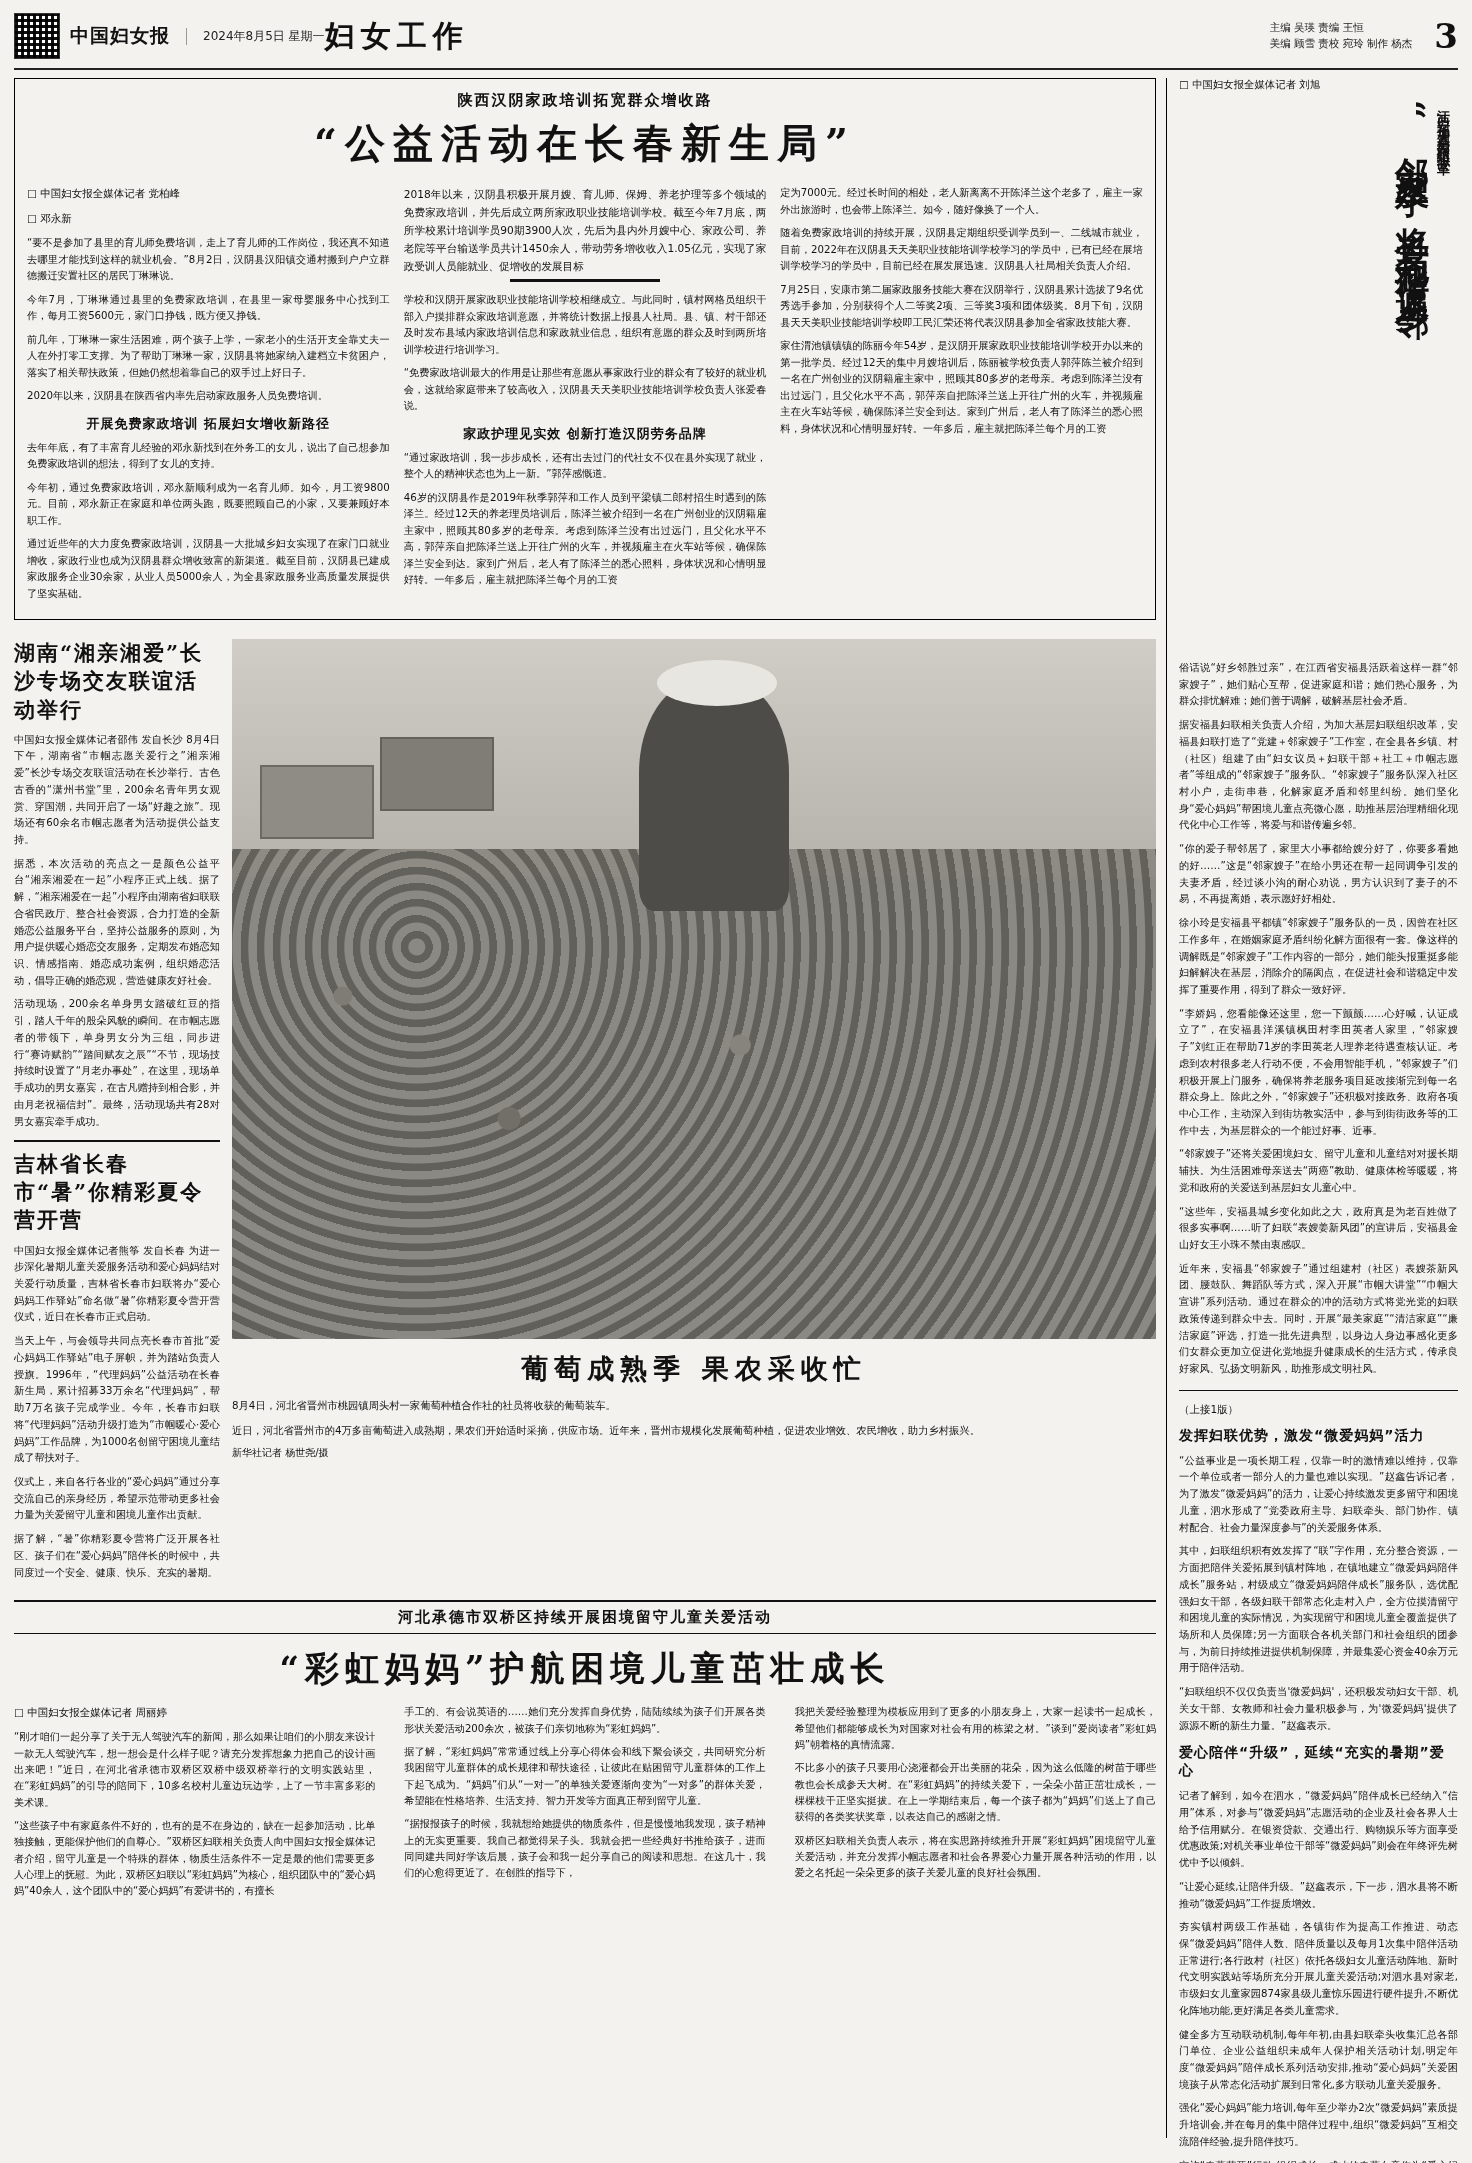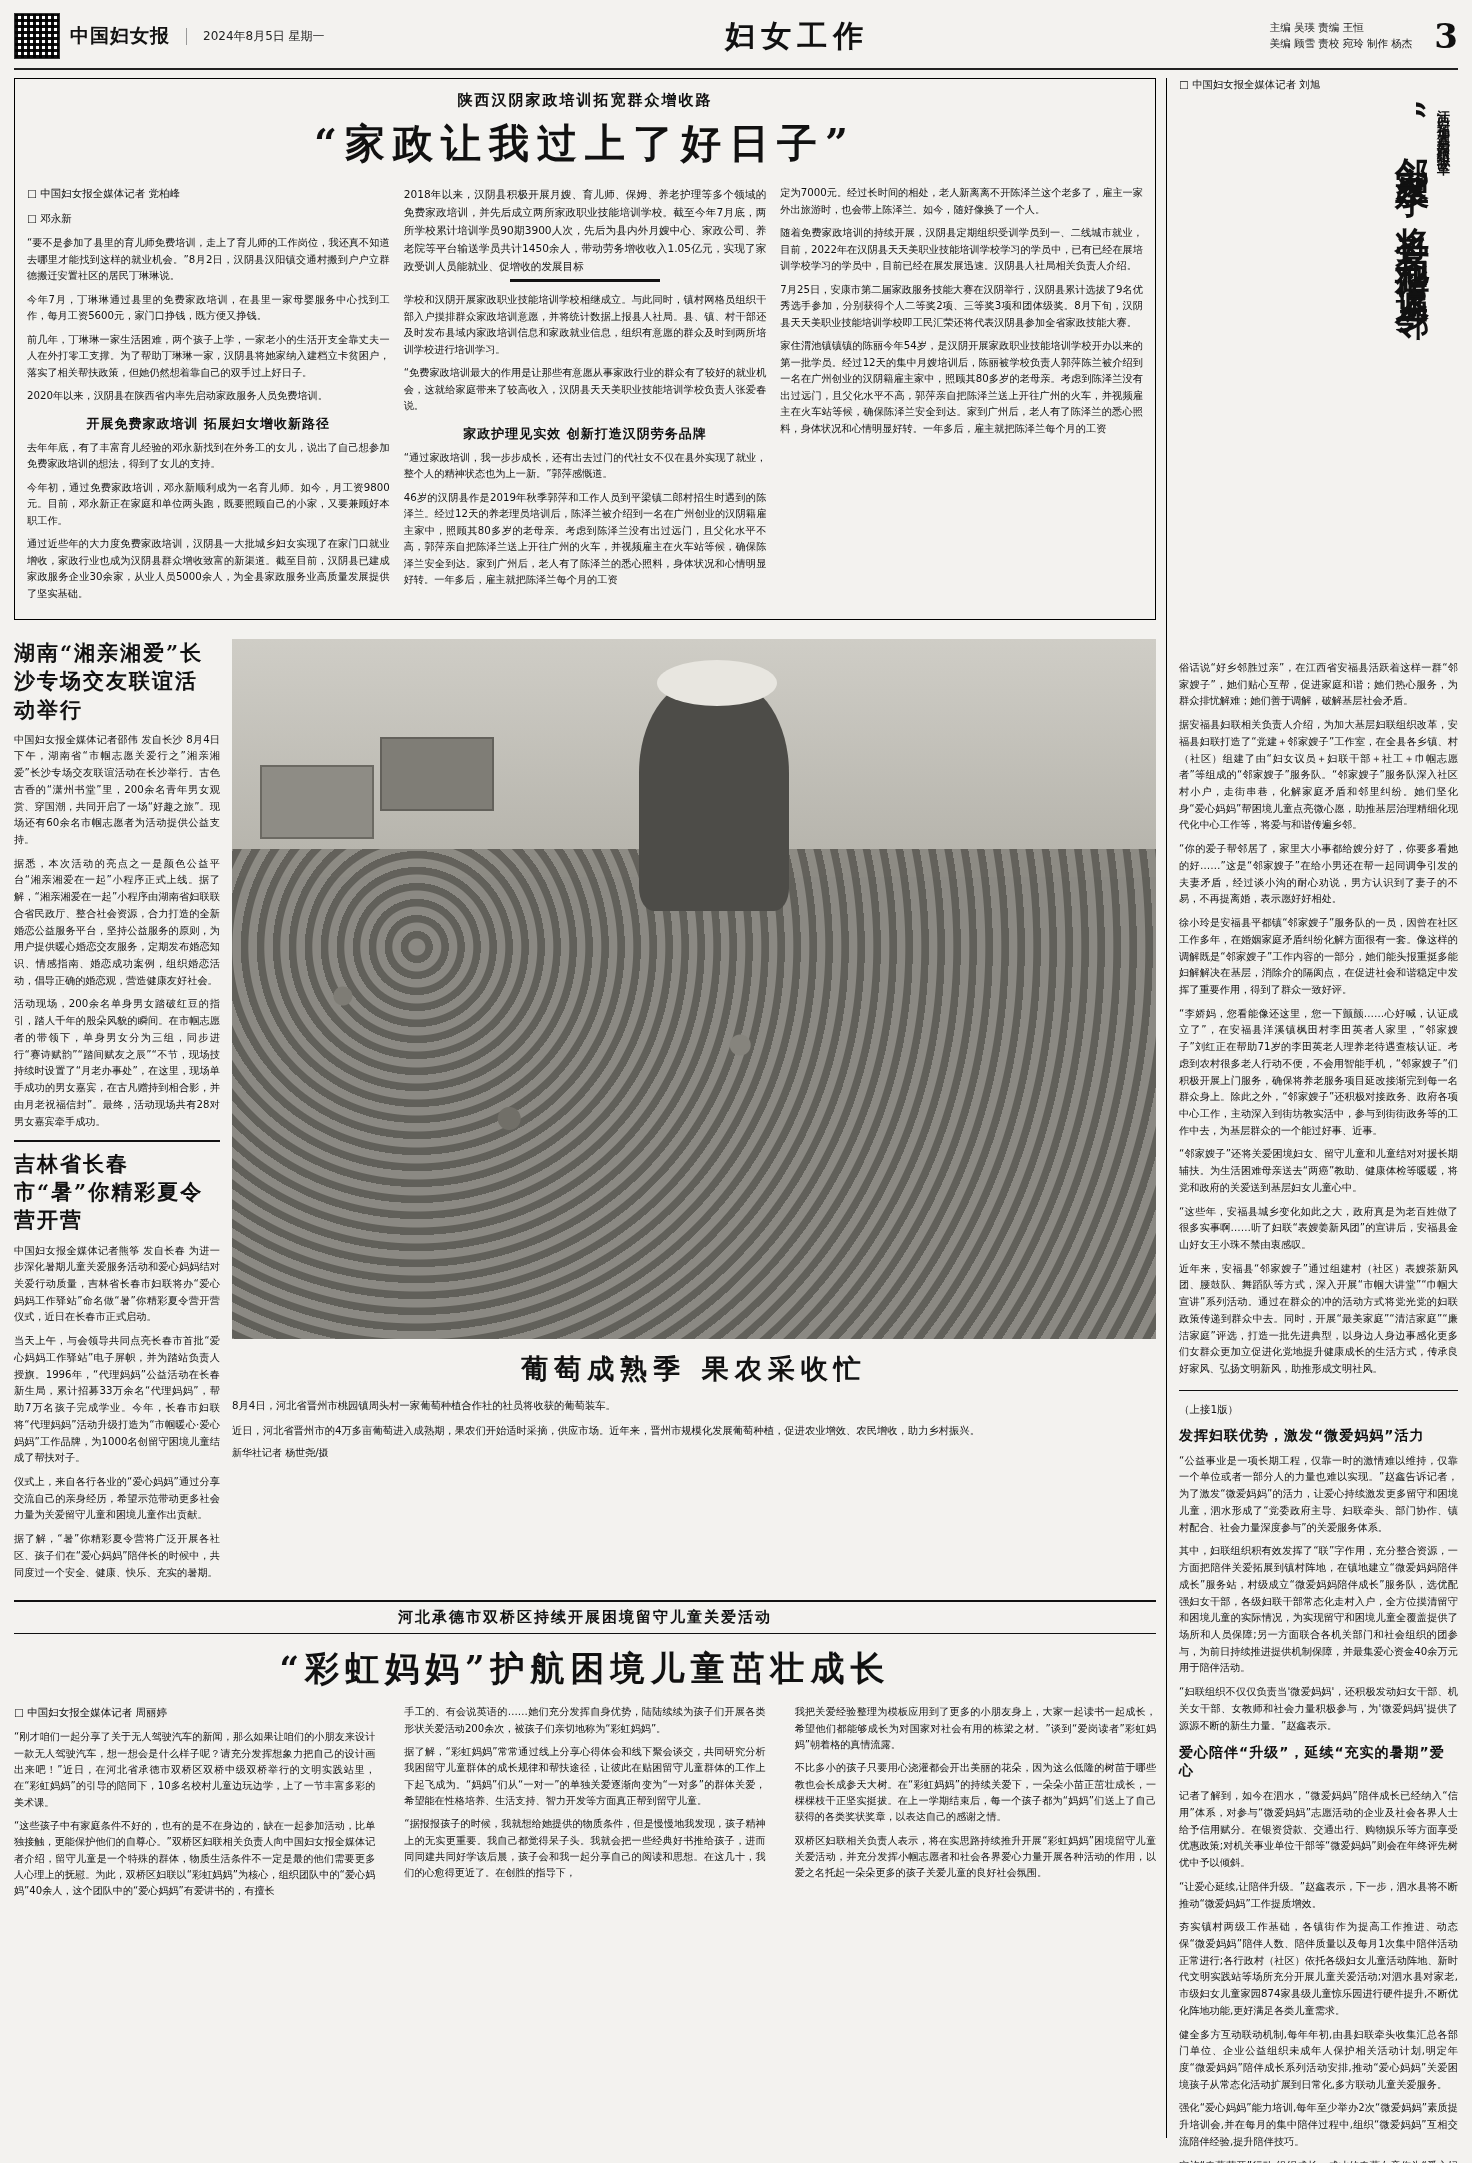--- a/index.html
+++ b/index.html
@@ -7,21 +7,21 @@
   .page{width:1472px;height:2163px;background:#f3f2ef;position:relative;box-sizing:border-box;padding:10px 14px;}
 
   
   .masthead{display:flex;align-items:center;border-bottom:2px solid #222;padding-bottom:6px;height:52px;}
   .qr{width:44px;height:44px;background:
       repeating-linear-gradient(0deg,#111 0 3px,#fff 3px 6px),
       repeating-linear-gradient(90deg,#111 0 3px,transparent 3px 6px);
       background-blend-mode:multiply;border:1px solid #333;flex:0 0 auto;}
   .paper-name{font-family:"DejaVu Serif",serif;font-weight:bold;font-size:19px;margin-left:10px;letter-spacing:1px;white-space:nowrap;}
   .date{font-size:12px;margin-left:16px;padding-left:16px;border-left:1px solid #999;color:#222;white-space:nowrap;}
-  .section-title{flex:1;text-align:center;font-family:"DejaVu Serif",serif;font-weight:bold;font-size:30px;letter-spacing:6px;}
+  .section-title{flex:1;font-family:"DejaVu Serif",serif;font-weight:bold;font-size:30px;letter-spacing:6px;}
   .editors{font-size:10.5px;line-height:1.5;text-align:left;white-space:nowrap;color:#222;}
   .pagenum{font-family:"DejaVu Serif",serif;font-weight:bold;font-size:34px;margin-left:12px;padding-left:10px;}
 
   
   .body-wrap{display:flex;margin-top:8px;height:2060px;}
   .left-col{width:1152px;padding-right:10px;box-sizing:border-box;}
   .right-col{width:292px;border-left:1px solid #000;padding-left:12px;box-sizing:border-box;}
 
   .box{border:1px solid #000;padding:10px 12px;box-sizing:border-box;}
 
@@ -96,21 +96,21 @@
     </div>
     <div class="pagenum">3</div>
   </div>
 
   <div class="body-wrap">
 
     <div class="left-col">
 
       <div class="box">
         <div class="kicker">陕西汉阴家政培训拓宽群众增收路</div>
-        <div class="headline">“家政让我过上了好日子”</div>
+        <div class="headline">“公益活动在长春新生局”</div>
 
         <div class="cols3">
           <div>
             <div class="byline">□ <span>中国妇女报全媒体记者 党柏峰</span></div>
             <div class="byline">□ <span>邓永新</span></div>
             <p>“要不是参加了县里的育儿师免费培训，走上了育儿师的工作岗位，我还真不知道去哪里才能找到这样的就业机会。”8月2日，汉阴县汉阳镇交通村搬到户户立群德搬迁安置社区的居民丁琳琳说。</p>
             <p>今年7月，丁琳琳通过县里的免费家政培训，在县里一家母婴服务中心找到工作，每月工资5600元，家门口挣钱，既方便又挣钱。</p>
             <p>前几年，丁琳琳一家生活困难，两个孩子上学，一家老小的生活开支全靠丈夫一人在外打零工支撑。为了帮助丁琳琳一家，汉阴县将她家纳入建档立卡贫困户，落实了相关帮扶政策，但她仍然想着靠自己的双手过上好日子。</p>
             <p>2020年以来，汉阴县在陕西省内率先启动家政服务人员免费培训。</p>
             <div class="sub">开展免费家政培训 拓展妇女增收新路径</div>

